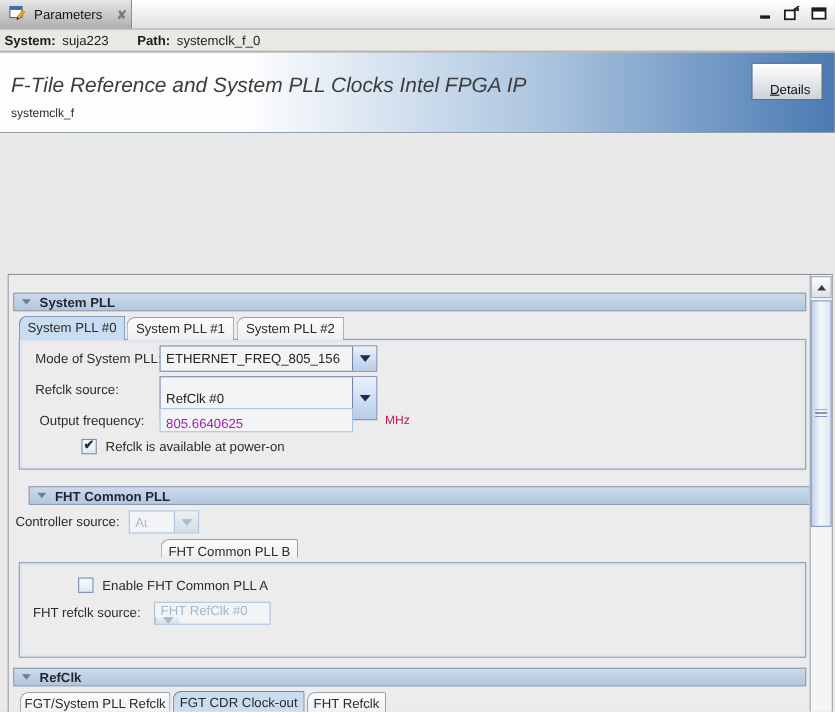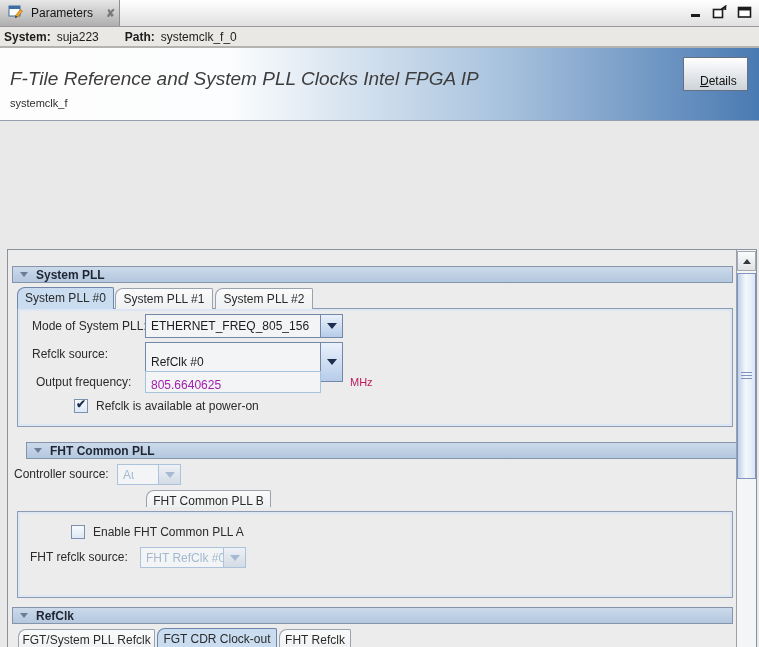--- a/index.html
+++ b/index.html
@@ -200,21 +200,21 @@
 
         <div class="tab" style="left:138px;top:240px;width:125px;height:17px;"><span>FHT Common PLL B</span></div>
         <div class="panel" style="left:9px;top:261px;width:716px;height:87px;"></div>
 
         <div class="cbrow" style="left:27px;top:273px;">
           <span class="cb"></span>
           <span class="cblabel">Enable FHT Common PLL A</span>
         </div>
 
         <div class="lbl" style="left:22px;top:297px;line-height:21px;">FHT refclk source:</div>
-        <div class="combo dis" style="left:132px;top:297px;width:106px;height:21px;">
+        <div class="combo dis" style="left:132px;top:297px;width:106px;height:21px;flex-direction:column;">
           <span class="cval">FHT RefClk #0</span>
           <span class="cbtn">
               <i class="arr"></i>
             </span>
         </div>
 
         <div class="shdr" style="left:4px;top:357px;width:721px;">
           <span class="tri"></span>
           <span>RefClk</span>
         </div>

